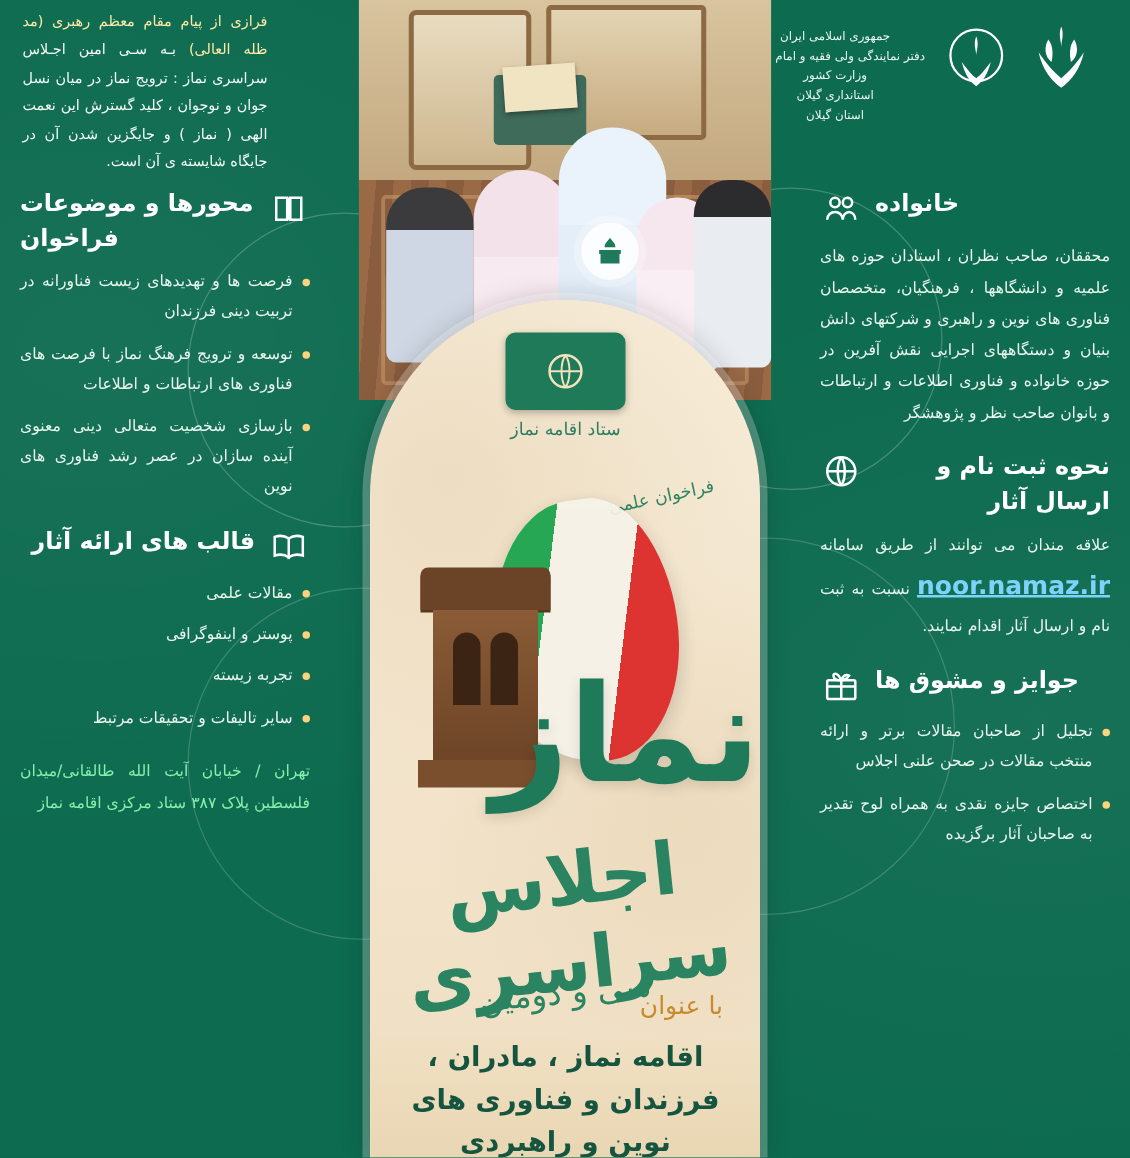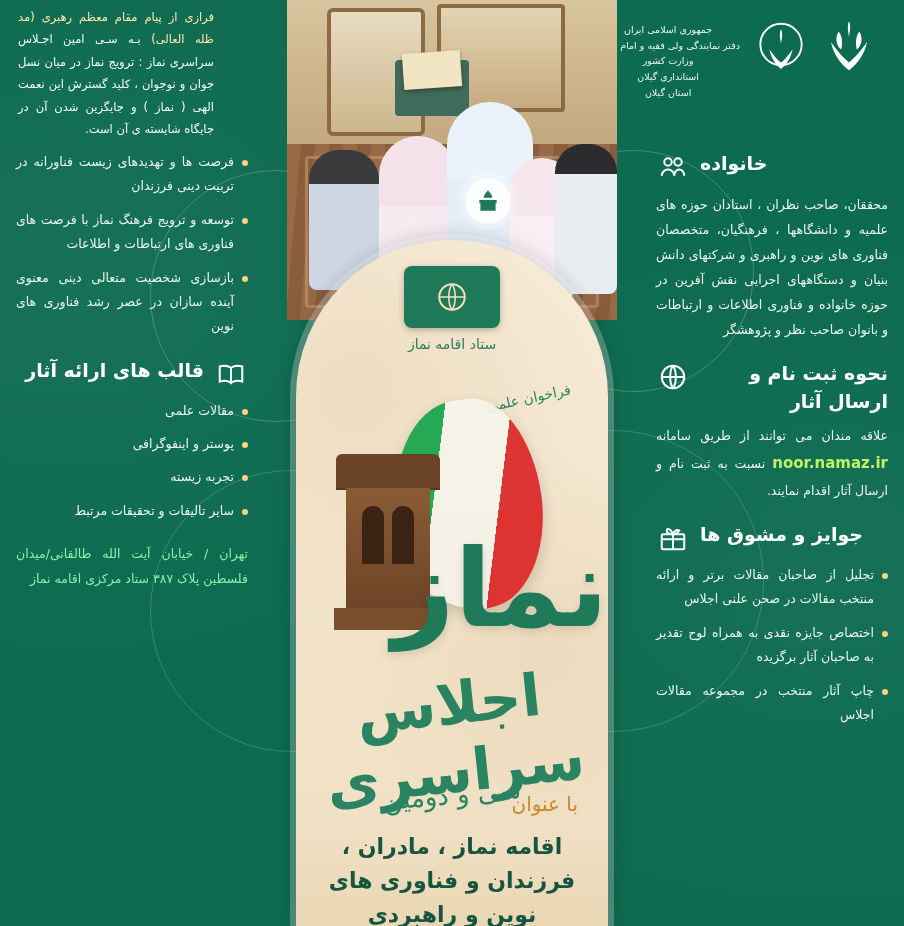--- a/index.html
+++ b/index.html
@@ -163,21 +163,21 @@
   .sec-body{font-size:12.5px;line-height:2.0;color:#eaf6ef;text-align:justify;direction:rtl;}
   .bullets{list-style:none;margin:0;padding:0;direction:rtl;}
   .bullets li{
     position:relative;padding-right:14px;margin-bottom:9px;
     font-size:12.5px;line-height:1.95;color:#eaf6ef;text-align:justify;
   }
   .bullets li::before{
     content:"";position:absolute;right:0;top:10px;width:6px;height:6px;border-radius:50%;
     background:#ffd27f;
   }
-  .link{color:#bef264;font-weight:bold;font-size:15px;direction:ltr;display:inline-block;}
+  .link{color:#7dd3fc;font-weight:bold;font-size:20px;direction:ltr;display:inline-block;text-decoration:underline;}
   .addr{font-size:12.5px;line-height:2;color:#86efac;direction:rtl;text-align:justify;}
 
   
   .curve{position:absolute;border:1px solid rgba(255,255,255,.35);border-radius:50%;}
   .c1{top:150px;right:150px;width:240px;height:240px;border-color:rgba(255,255,255,.22);}
   .c2{top:430px;right:140px;width:300px;height:300px;border-color:rgba(255,255,255,.18);}
   .c3{top:170px;left:150px;width:250px;height:250px;border-color:rgba(255,255,255,.22);}
   .c4{top:470px;left:150px;width:280px;height:280px;border-color:rgba(255,255,255,.18);}
 </style>
 </head>
@@ -314,28 +314,35 @@
           <svg viewBox="0 0 24 24" xmlns="http://www.w3.org/2000/svg">
             <rect x="3" y="9" width="18" height="12" rx="1"></rect>
             <path d="M3 13h18M12 9v12M12 9c-3 0-5-1-5-3s3-2 5 3c2-5 5-3 5-3s-2 3-5 3z"></path>
           </svg>
         </div>
         <div class="sec-title">جوایز و مشوق ها</div>
       </div>
       <ul class="bullets">
         <li>تجلیل از صاحبان مقالات برتر و ارائه منتخب مقالات در صحن علنی اجلاس</li>
         <li>اختصاص جایزه نقدی به همراه لوح تقدیر به صاحبان آثار برگزیده</li>
-        <li>چاپ آثار منتخب در مجموعه مقالات اجلاس</li>
       </ul>
     </div>
   </div>
 
   <div class="side left">
 
     <div class="sec">
+      <div class="sec-head">
+        <div class="sec-icon">
+          <svg viewBox="0 0 24 24" xmlns="http://www.w3.org/2000/svg">
+            <path d="M4 5h7v14H4zM13 5h7v14h-7zM12 5v14"></path>
+          </svg>
+        </div>
+        <div class="sec-title">محورها و موضوعات فراخوان</div>
+      </div>
       <ul class="bullets">
         <li>فرصت ها و تهدیدهای زیست فناورانه در تربیت دینی فرزندان</li>
         <li>توسعه و ترویج فرهنگ نماز با فرصت های فناوری های ارتباطات و اطلاعات</li>
         <li>بازسازی شخصیت متعالی دینی معنوی آینده سازان در عصر رشد فناوری های نوین</li>
       </ul>
     </div>
 
     <div class="sec">
       <div class="sec-head">
         <div class="sec-icon">

